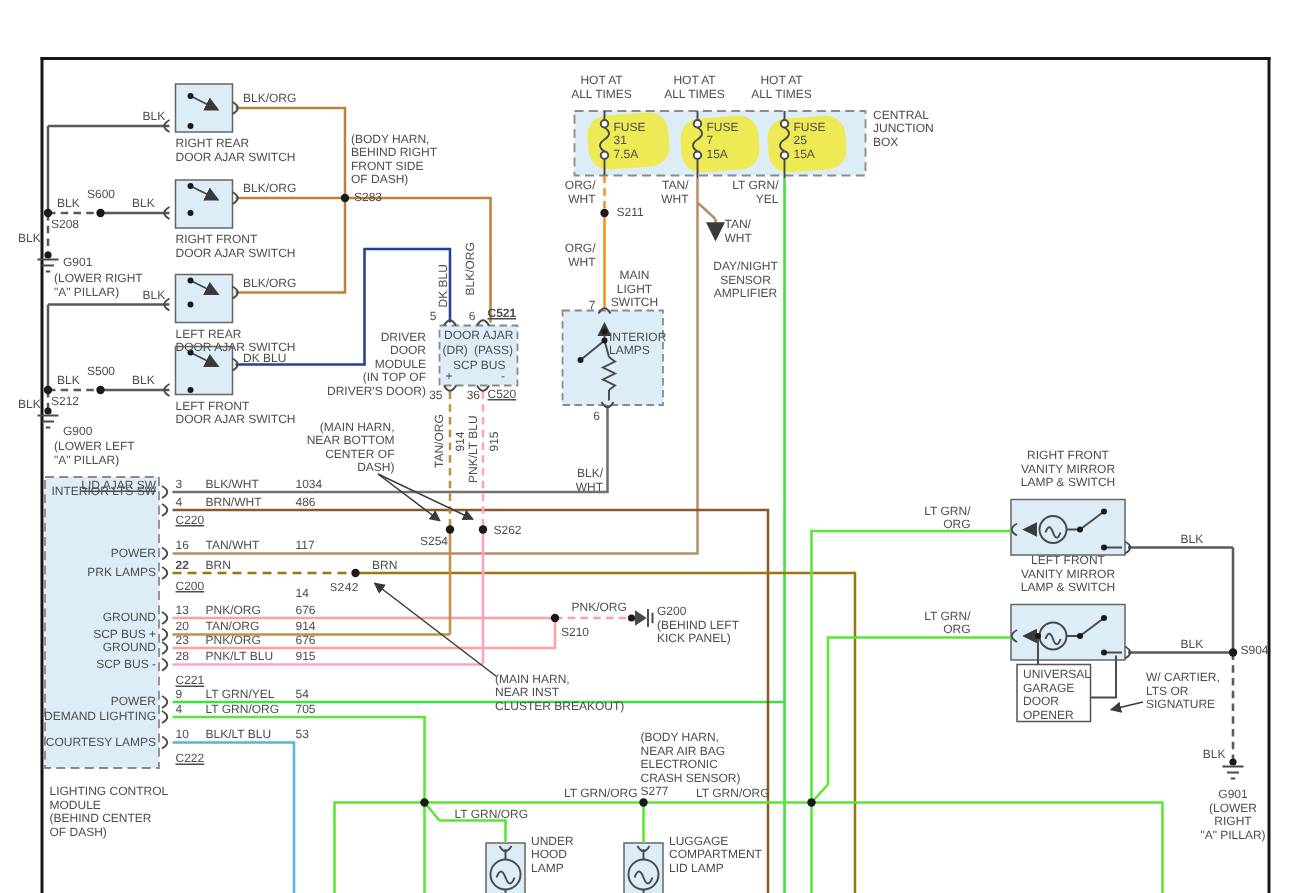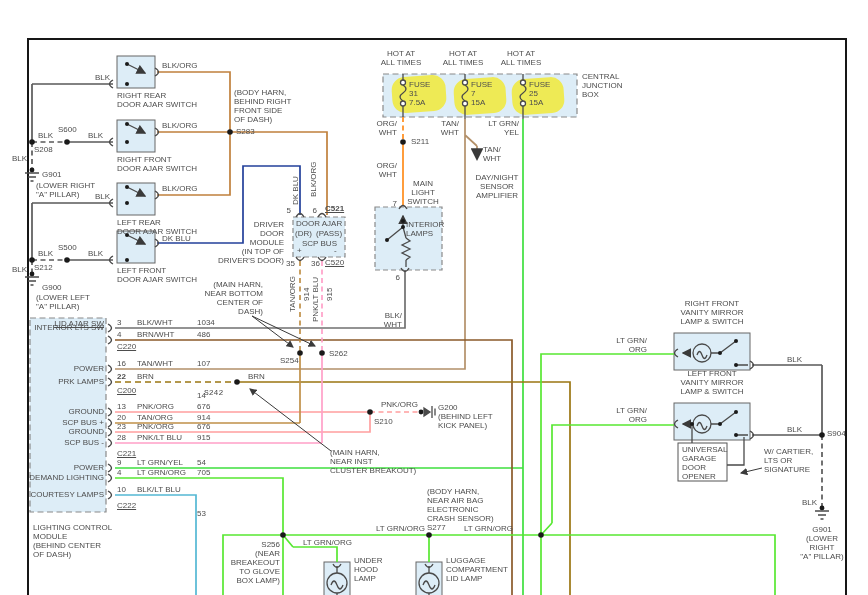--- a/index.html
+++ b/index.html
@@ -303,21 +303,21 @@
   <span class="lb" style="left:137px;top:283px;">BLK/WHT</span>
   <span class="lb" style="left:197px;top:283px;">1034</span>
   <span class="lb ra" style="left:104px;top:284px;text-decoration:underline;">LID AJAR SW</span>
   <span class="lb" style="left:117px;top:295px;">4</span>
   <span class="lb" style="left:137px;top:295px;">BRN/WHT</span>
   <span class="lb" style="left:197px;top:295px;">486</span>
   <span class="lb u" style="left:117px;top:307px;">C220</span>
   <span class="lb ra" style="left:104px;top:329px;">POWER</span>
   <span class="lb" style="left:117px;top:324px;">16</span>
   <span class="lb" style="left:137px;top:324px;">TAN/WHT</span>
-  <span class="lb" style="left:197px;top:324px;">107</span>
+  <span class="lb" style="left:197px;top:324px;">117</span>
   <span class="lb ra" style="left:104px;top:342px;">PRK LAMPS</span>
   <span class="lb" style="left:117px;top:337px;font-weight:bold;">22</span>
   <span class="lb" style="left:137px;top:337px;">BRN</span>
   <span class="lb" style="left:197px;top:356px;">14</span>
   <span class="lb u" style="left:117px;top:351px;">C200</span>
   <span class="lb ra" style="left:104px;top:372px;">GROUND</span>
   <span class="lb" style="left:117px;top:367px;">13</span>
   <span class="lb" style="left:137px;top:367px;">PNK/ORG</span>
   <span class="lb" style="left:197px;top:367px;">676</span>
   <span class="lb ra" style="left:104px;top:383px;">SCP BUS +</span>
@@ -337,43 +337,38 @@
   <span class="lb" style="left:117px;top:423px;">9</span>
   <span class="lb" style="left:137px;top:423px;">LT GRN/YEL</span>
   <span class="lb" style="left:197px;top:423px;">54</span>
   <span class="lb ra" style="left:104px;top:438px;">DEMAND LIGHTING</span>
   <span class="lb" style="left:117px;top:433px;">4</span>
   <span class="lb" style="left:137px;top:433px;">LT GRN/ORG</span>
   <span class="lb" style="left:197px;top:433px;">705</span>
   <span class="lb ra" style="left:104px;top:455px;">COURTESY LAMPS</span>
   <span class="lb" style="left:117px;top:450px;">10</span>
   <span class="lb" style="left:137px;top:450px;">BLK/LT BLU</span>
-  <span class="lb" style="left:197px;top:474px;text-align:center;">53</span>
+  <span class="lb" style="left:197px;top:450px;text-align:center;">53</span>
   <span class="lb u" style="left:117px;top:466px;">C222</span>
   <span class="lb" style="left:33px;top:488px;">LIGHTING CONTROL
 MODULE
 (BEHIND CENTER
 OF DASH)</span>
 
   <span class="lb" style="left:248px;top:337px;">BRN</span>
-  <span class="lb" style="left:204px;top:353px;font-family:Liberation Mono, monospace;">S242</span>
+  <span class="lb" style="left:220px;top:353px;font-family:Liberation Mono, monospace;">S242</span>
   <span class="lb" style="left:381px;top:365px;">PNK/ORG</span>
   <span class="lb" style="left:374px;top:382px;">S210</span>
   <span class="lb" style="left:438px;top:368px;">G200
 (BEHIND LEFT
 KICK PANEL)</span>
   <span class="lb" style="left:330px;top:413px;">(MAIN HARN,
 NEAR INST
 CLUSTER BREAKOUT)</span>
 
-  <span class="lb ra" style="left:280px;top:505px;">S256
-(NEAR
-BREAKEOUT
-TO GLOVE
-BOX LAMP)</span>
   <span class="lb" style="left:303px;top:503px;">LT GRN/ORG</span>
   <span class="lb" style="left:376px;top:489px;">LT GRN/ORG</span>
   <span class="lb" style="left:464px;top:489px;">LT GRN/ORG</span>
   <span class="lb" style="left:427px;top:452px;">(BODY HARN,
 NEAR AIR BAG
 ELECTRONIC
 CRASH SENSOR)
 S277</span>
   <span class="lb" style="left:354px;top:521px;">UNDER
 HOOD

